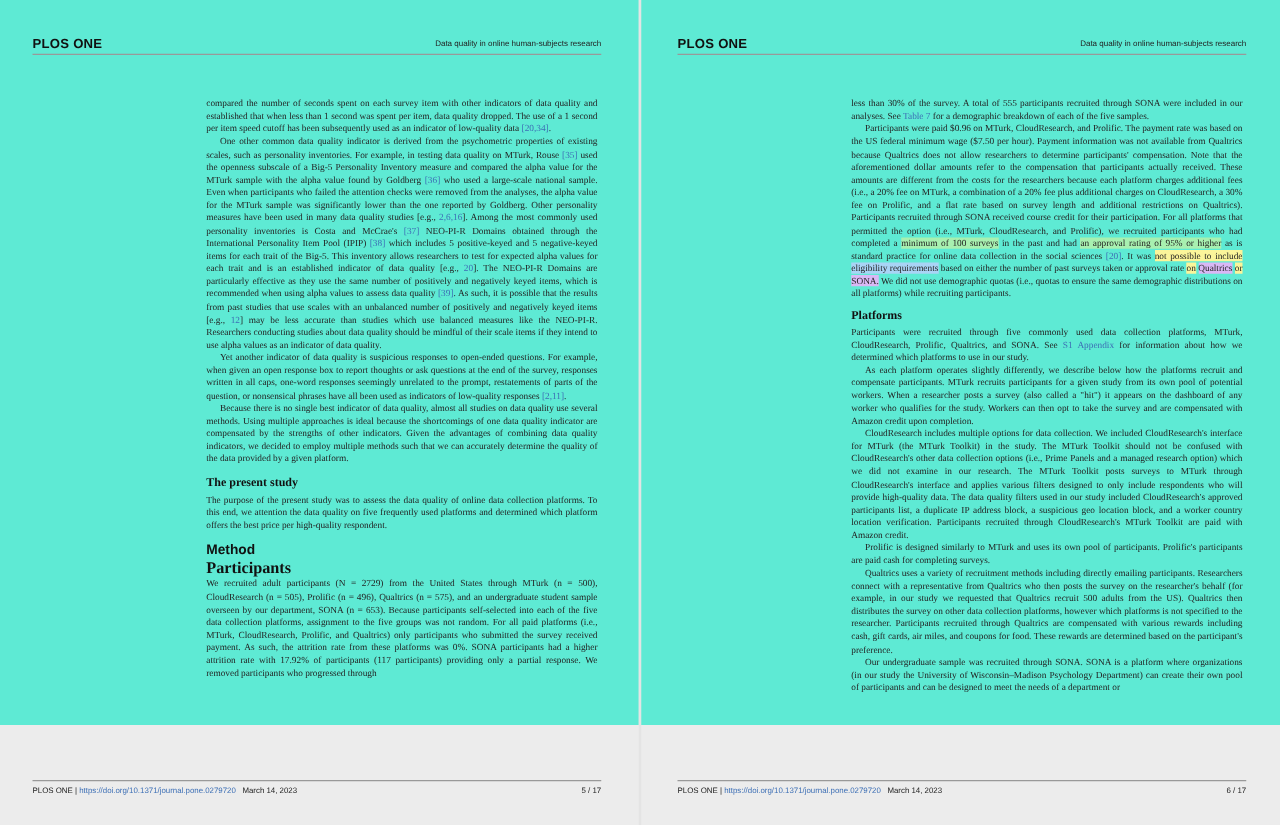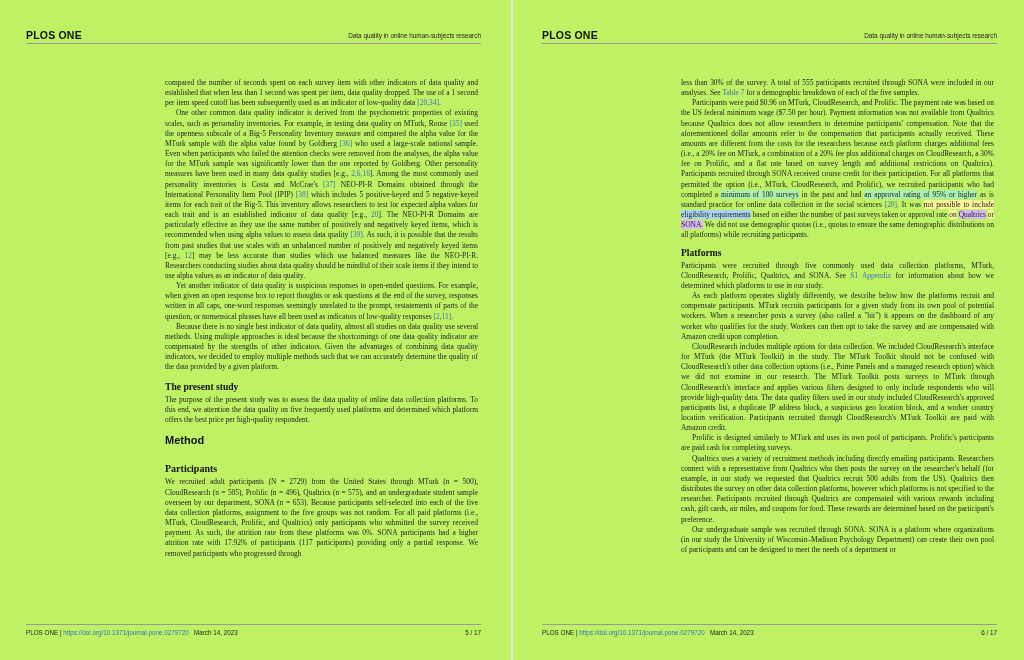--- a/index.html
+++ b/index.html
@@ -1,29 +1,29 @@
 <!DOCTYPE html>
 <html><head>
 <meta charset="utf-8">
 <style>
   html, body { margin:0; padding:0; }
   body { width:1024px; height:660px; background:#ececec; position:relative; overflow:hidden; font-family:"Liberation Serif", serif; }
-  .page { position:absolute; top:0; width:511px; height:660px; background:#bef264; }
+  .page { position:absolute; top:0; width:511px; height:580px; background:#5eead4; }
   #page-left { left:0; }
   #page-right { left:513px; width:511px; }
   .hdr-brand { position:absolute; top:29px; font-family:"Liberation Sans", sans-serif; font-weight:bold; font-size:10.5px; color:#111; letter-spacing:0.2px; }
   .hdr-title { position:absolute; top:32px; font-family:"Liberation Sans", sans-serif; font-size:6.4px; color:#222; text-align:right; }
   .hdr-rule { position:absolute; top:43px; height:1px; background:#999; }
   .body-col { position:absolute; top:78px; width:313px; font-size:7.45px; line-height:10.15px; color:#222; text-align:justify; }
   .body-col p { margin:0; text-indent:0; }
   .body-col p.ind { text-indent:11px; }
   .body-col .cite { color:#3d6fb5; }
   .h2 { font-weight:bold; font-size:9.6px; margin:9px 0 3px 0; color:#111; }
   .h1 { font-family:"Liberation Sans", sans-serif; font-weight:bold; font-size:11px; margin:10px 0 2px 0; color:#111; }
-  .h3 { font-weight:bold; font-size:10px; margin:19px 0 3px 0; color:#111; }
+  .h3 { font-weight:bold; font-size:13px; margin:4px 0 3px 0; color:#111; }
   .foot-rule { position:absolute; top:624px; height:1px; background:#999; }
   .foot { position:absolute; top:629px; font-family:"Liberation Sans", sans-serif; font-size:6.3px; color:#222; }
   .foot .doi { color:#3d6fb5; }
   .foot-page { position:absolute; top:629px; font-family:"Liberation Sans", sans-serif; font-size:6.3px; color:#222; text-align:right; }
   .hl-green { background:#a8f0b0; }
   .hl-yellow { background:#fbf59a; }
   .hl-blue { background:#a9d4f5; }
   .hl-purple { background:#d9b8f5; }
   .sep { position:absolute; left:511px; top:0; width:2px; height:660px; background:#e4e4e4; }
 </style>

